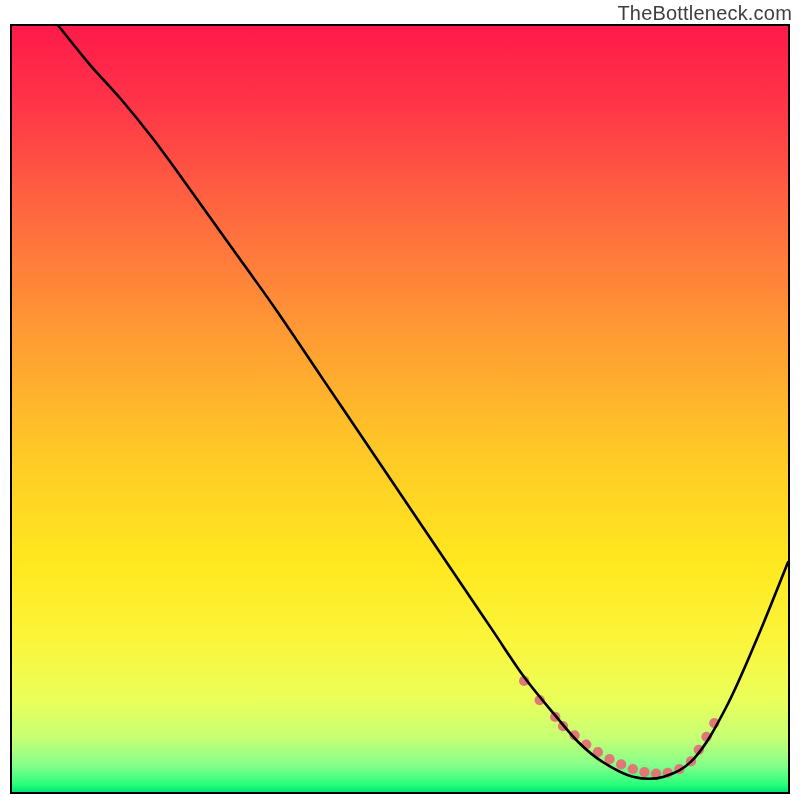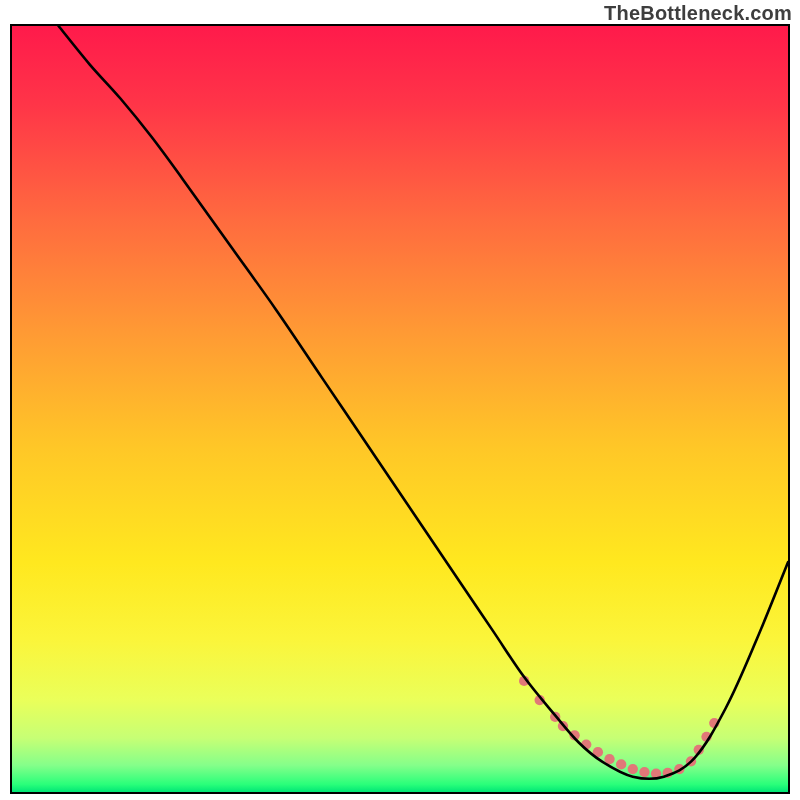--- a/index.html
+++ b/index.html
@@ -14,21 +14,21 @@
   .wrap {
     position: relative;
     width: 800px;
     height: 800px;
   }
   .watermark {
     position: absolute;
     top: 2px;
     right: 8px;
     font-size: 20px;
-    font-weight: bold;
+    font-weight: normal;
     color: #3e3e3e;
     letter-spacing: 0.2px;
     z-index: 5;
     pointer-events: none;
   }
   .plot {
     position: absolute;
     left: 10px;
     top: 24px;
     width: 780px;

